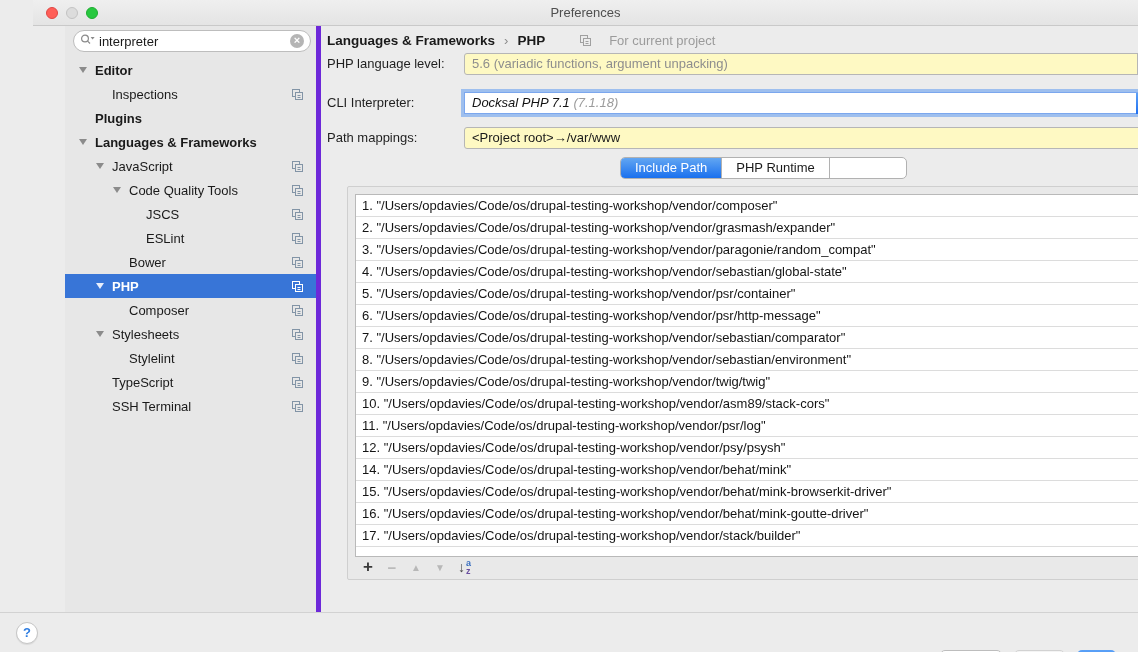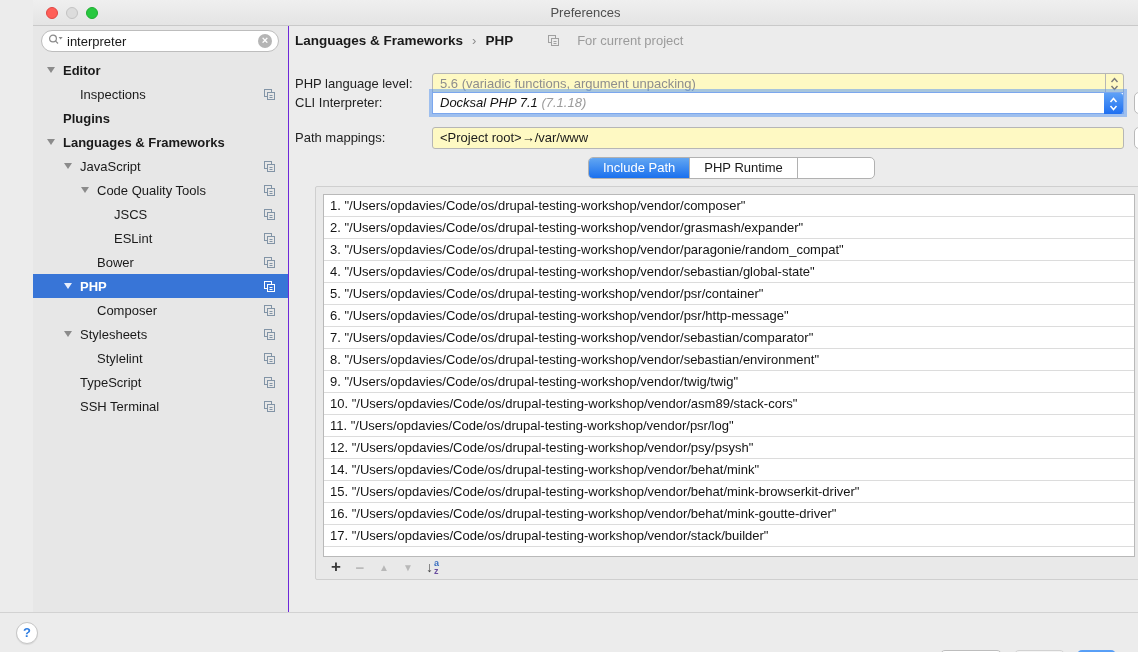--- a/index.html
+++ b/index.html
@@ -11,21 +11,21 @@
   .titlebar { position:relative; height:26px; background:linear-gradient(#efefef,#e4e4e4); border-bottom:1px solid #c9c9c9; }
   .title { text-align:center; line-height:25px; color:#4f4f4f; font-size:13px; }
   .traffic { position:absolute; left:13px; top:7px; display:flex; gap:8px; }
   .dot { width:12px; height:12px; border-radius:50%; }
   .dot.red   { background:#ff5e57; border:1px solid #df4744; }
   .dot.gray  { background:#dcdcdc; border:1px solid #c3c3c3; }
   .dot.green { background:#27c83f; border:1px solid #1ead31; }
 
   
   .main { position:relative; display:flex; height:586px; }
-  .sidebar { position:relative; width:256px; background:#e7e7e7; border-right:1px solid #6d28d9; }
+  .sidebar { position:relative; width:256px; background:#e7e7e7; border-right:5px solid #6d28d9;margin-left:32px; }
 
   .search-field { position:absolute; left:8px; top:4px; width:238px; height:22px; background:#fff;
     border:1px solid #bdbdbd; border-radius:11px; display:flex; align-items:center; padding:0 6px; }
   .search-field input { flex:1; border:none; outline:none; font-size:13px; font-family:inherit; color:#1a1a1a; background:transparent; margin-left:4px; }
   .clear-btn { width:14px; height:14px; border-radius:50%; background:#b5b5b5; color:#fff; font-size:11px; line-height:13px; text-align:center; font-weight:bold; }
 
   .tree { position:absolute; top:32px; left:0; right:0; }
   .tree-row { height:24px; display:flex; align-items:center; }
   .tree-row.bold .tree-label { font-weight:bold; }
   .tree-row.selected { background:#3875d7; }
@@ -52,21 +52,21 @@
   .combo.focused { background:#fff; border:1px solid #7ba7ee; border-radius:0;
     box-shadow:0 0 0 3px rgba(95,155,240,0.55); color:#111;font-style:italic; }
   .combo.focused .stepper { width:19px; height:21px; border:none; top:0px; right:0px; border-radius:0 3px 3px 0;
     background:linear-gradient(#5ea1f6,#1e6ff1); }
   .ver { color:#9b9b9b; }
   .browse-btn { position:absolute; left:845px; width:27px; height:22px; background:#fff; border:1px solid #b9b9b9;
     border-radius:5px; text-align:center; line-height:16px; color:#4a74b8; font-weight:bold; letter-spacing:1px; font-size:14px; }
   .help-circle { position:absolute; left:854px; width:20px; height:20px; border:1.5px solid #bcbcbc; border-radius:50%;
     color:#9c9c9c; text-align:center; line-height:17px; font-size:13px; }
 
-  .row1 { top:47px; } .row2 { top:66px; } .row3 { top:101px; }
+  .row1 { top:27px; } .row2 { top:66px; } .row3 { top:101px; }
   .row1.help-circle { top:36px; } 
 
   .tabs { position:absolute; left:299px; top:131px; height:22px; display:flex; border:1px solid #b1b1b1;
     border-radius:5px; overflow:hidden; background:#fff; }
   .tab { padding:0 14px; line-height:20px; border-right:1px solid #b1b1b1; color:#1a1a1a; }
   .tab:last-child { border-right:none;margin-top:32px; }
   .tab.selected { background:linear-gradient(#62a6f2,#1a70ee); color:#fff; }
 
   .panel { position:absolute; left:26px; top:160px; width:828px; height:394px; background:#e9e9e9;
     border:1px solid #cfcfcf; border-radius:2px; }

